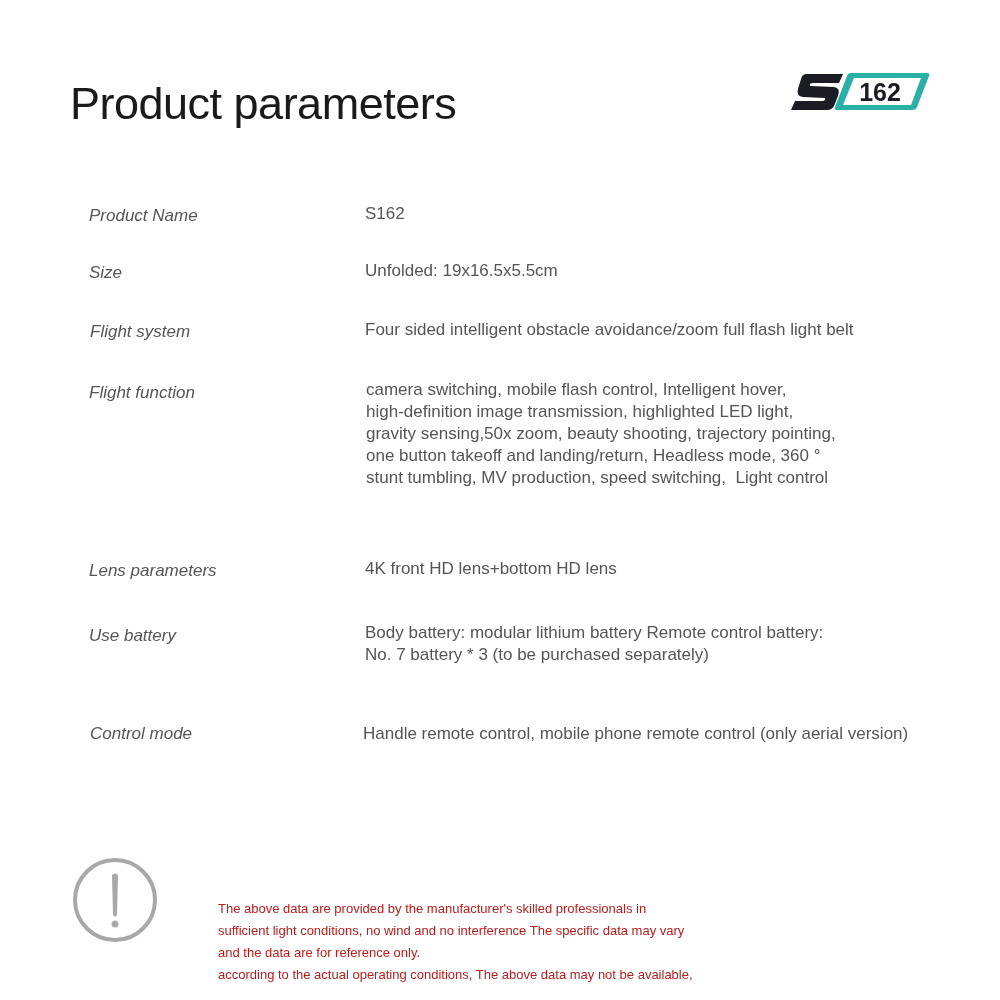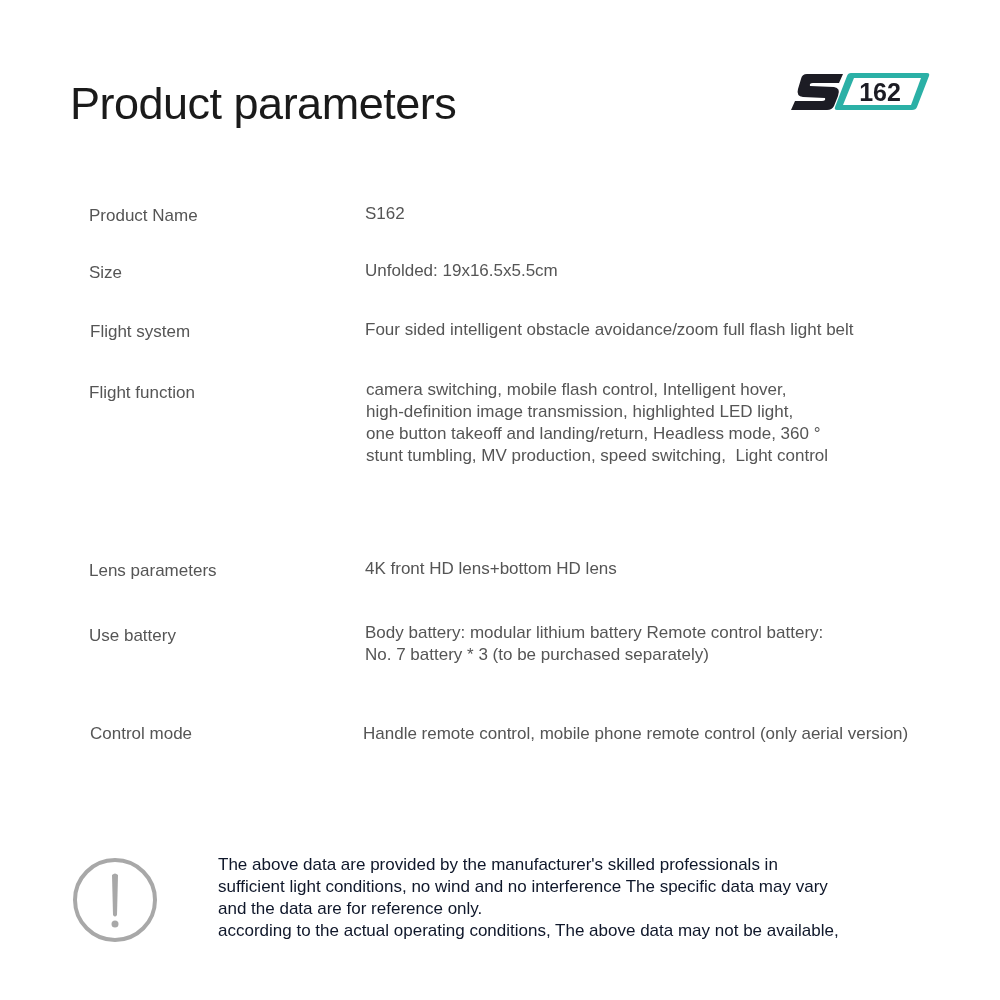--- a/index.html
+++ b/index.html
@@ -1,22 +1,22 @@
 <!DOCTYPE html>
 <html><head>
 <meta charset="utf-8">
 <style>
   html, body { margin:0; padding:0; background:#ffffff; }
   body { width:1000px; height:1000px; position:relative; overflow:hidden; font-family:"Liberation Sans", sans-serif; }
   .title { position:absolute; left:70px; top:62px; font-size:45px; color:#1a1a1a; letter-spacing:-0.5px;margin-top:16px; }
   .logo { position:absolute; left:789px; top:70px; width:142px; height:42px; }
-  .row-label { position:absolute; left:89px; font-size:17px; color:#555555; }
+  .row-label { position:absolute; left:89px; font-size:17px; color:#555555;font-style:italic; }
   .row-value { position:absolute; left:322px; font-size:17px; color:#555555; line-height:22px; width:560px;margin-left:43px; }
   .note-icon { position:absolute; left:72px; top:857px; width:86px; height:86px; }
-  .note { position:absolute; left:218px; top:854px; font-size:17px; color:#0f172a; line-height:22px; width:690px; }
+  .note { position:absolute; left:218px; top:898px; font-size:13px; color:#b91c1c; line-height:22px; width:690px; }
 </style>
 </head>
 <body>
 
 <div class="title">Product parameters</div>
 
 <svg class="logo" viewBox="0 0 142 42">
 
   <path d="M14 4 L54 4 L50 13 L24 13 Q20 13 21 16 L45 17 Q52 18 49 26 L45 36 Q43 40 38 40 L2 40 L6 31 L33 31 Q37 31 36 28 L14 27 Q7 26 9 19 L12 9 Q13 4 18 4 Z" fill="#1c1c24"></path>
 
@@ -32,20 +32,21 @@
   <div class="row-label" style="top:263px">Size</div>
   <div class="row-value" style="top:260px">Unfolded: 19x16.5x5.5cm</div>
 
   <div class="row-label" style="top:322px; left:90px">Flight system</div>
   <div class="row-value" style="top:319px">Four sided intelligent obstacle avoidance/zoom full flash light belt</div>
 
   <div class="row-label" style="top:383px">Flight function</div>
   <div class="row-value" style="top:379px; left:323px">
     <div>camera switching, mobile flash control, Intelligent hover,</div>
     <div>high-definition image transmission, highlighted LED light,</div>
+    <div>gravity sensing,50x zoom, beauty shooting, trajectory pointing,</div>
     <div>one button takeoff and landing/return, Headless mode, 360 °</div>
     <div style="white-space:pre">stunt tumbling, MV production, speed switching,  Light control</div>
   </div>
 
   <div class="row-label" style="top:561px">Lens parameters</div>
   <div class="row-value" style="top:558px">4K front HD lens+bottom HD lens</div>
 
   <div class="row-label" style="top:626px">Use battery</div>
   <div class="row-value" style="top:622px">
     <div>Body battery: modular lithium battery Remote control battery:</div>

